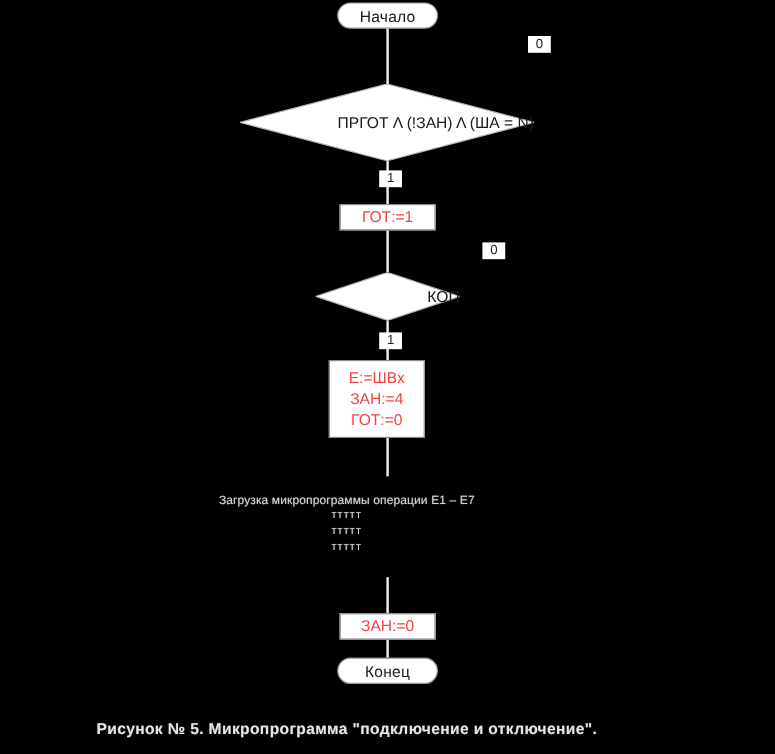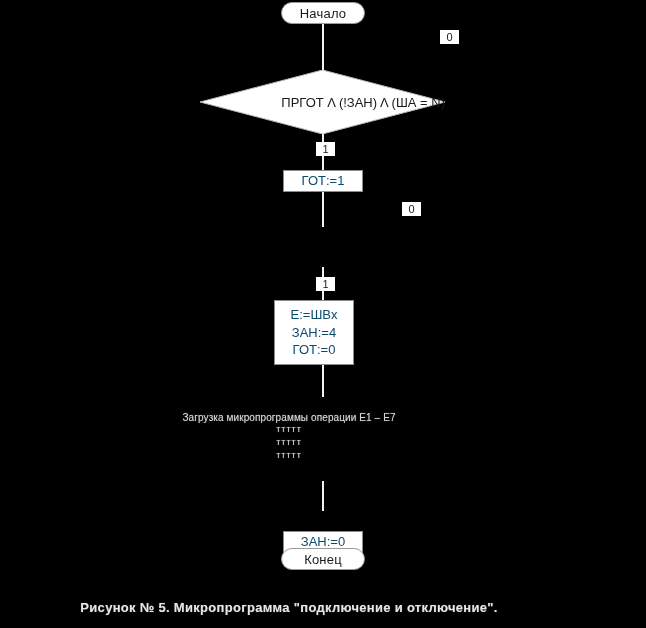--- a/index.html
+++ b/index.html
@@ -37,21 +37,21 @@
     display: flex;
     align-items: center;
     justify-content: center;
     font-size: 13px;
     letter-spacing: 0.2px;
   }
 
   
   .process {
     background: #ffffff;
-    color: #0c4a6e;
+    color: #ef4444;
     border: 1px solid #8c8c8c;
     display: flex;
     flex-direction: column;
     align-items: center;
     justify-content: center;
     font-size: 13px;
     line-height: 1.35;
   }
   .process .line { display: block; white-space: pre; }
 
@@ -160,39 +160,47 @@
   </div>
 
   <div class="node process" style="left:283px; top:170px; width:80px; height:22px;">
     <span class="line">ГОТ:=1</span>
   </div>
 
   <div class="edge-label" style="left:402px; top:202px; width:13px;">
     <span>0</span>
   </div>
 
+  <div class="node decision" style="left:263px; top:227px; width:120px; height:40px;">
+    <svg width="120" height="40" viewBox="0 0 120 40">
+      <polygon points="60,0 120,20 60,40 0,20" fill="#ffffff" stroke="#b8b8b8" stroke-width="1"></polygon>
+    </svg>
+    <div class="dtext">
+      <span>КОП</span>
+    </div>
+  </div>
 
   <div class="edge-label" style="left:316px; top:277px; width:13px;">
     <span>1</span>
   </div>
 
   <div class="node process" style="left:274px; top:300px; width:80px; height:65px;justify-content:center;">
     <span class="line">Е:=ШВх</span>
     <span class="line">ЗАН:=4</span>
     <span class="line">ГОТ:=0</span>
   </div>
 
   <div class="note-block" style="left:0; top:412px;">
     <span class="note-line">Загрузка микропрограммы операции Е1 – Е7</span>
     <span class="note-dots">ттттт</span>
     <span class="note-dots">ттттт</span>
     <span class="note-dots">ттттт</span>
   </div>
 
-  <div class="node process" style="left:283px; top:531px; width:80px; height:22px;">
+  <div class="node process" style="left:283px; top:511px; width:80px; height:22px;">
     <span class="line">ЗАН:=0</span>
   </div>
 
   <div class="node terminator" style="left:281px; top:548px; width:84px; height:22px;">
     <span>Конец</span>
   </div>
 
   <div class="caption" style="left:0; top:600px;">
     <span>Рисунок № 5. Микропрограмма "подключение и отключение".</span>
   </div>

